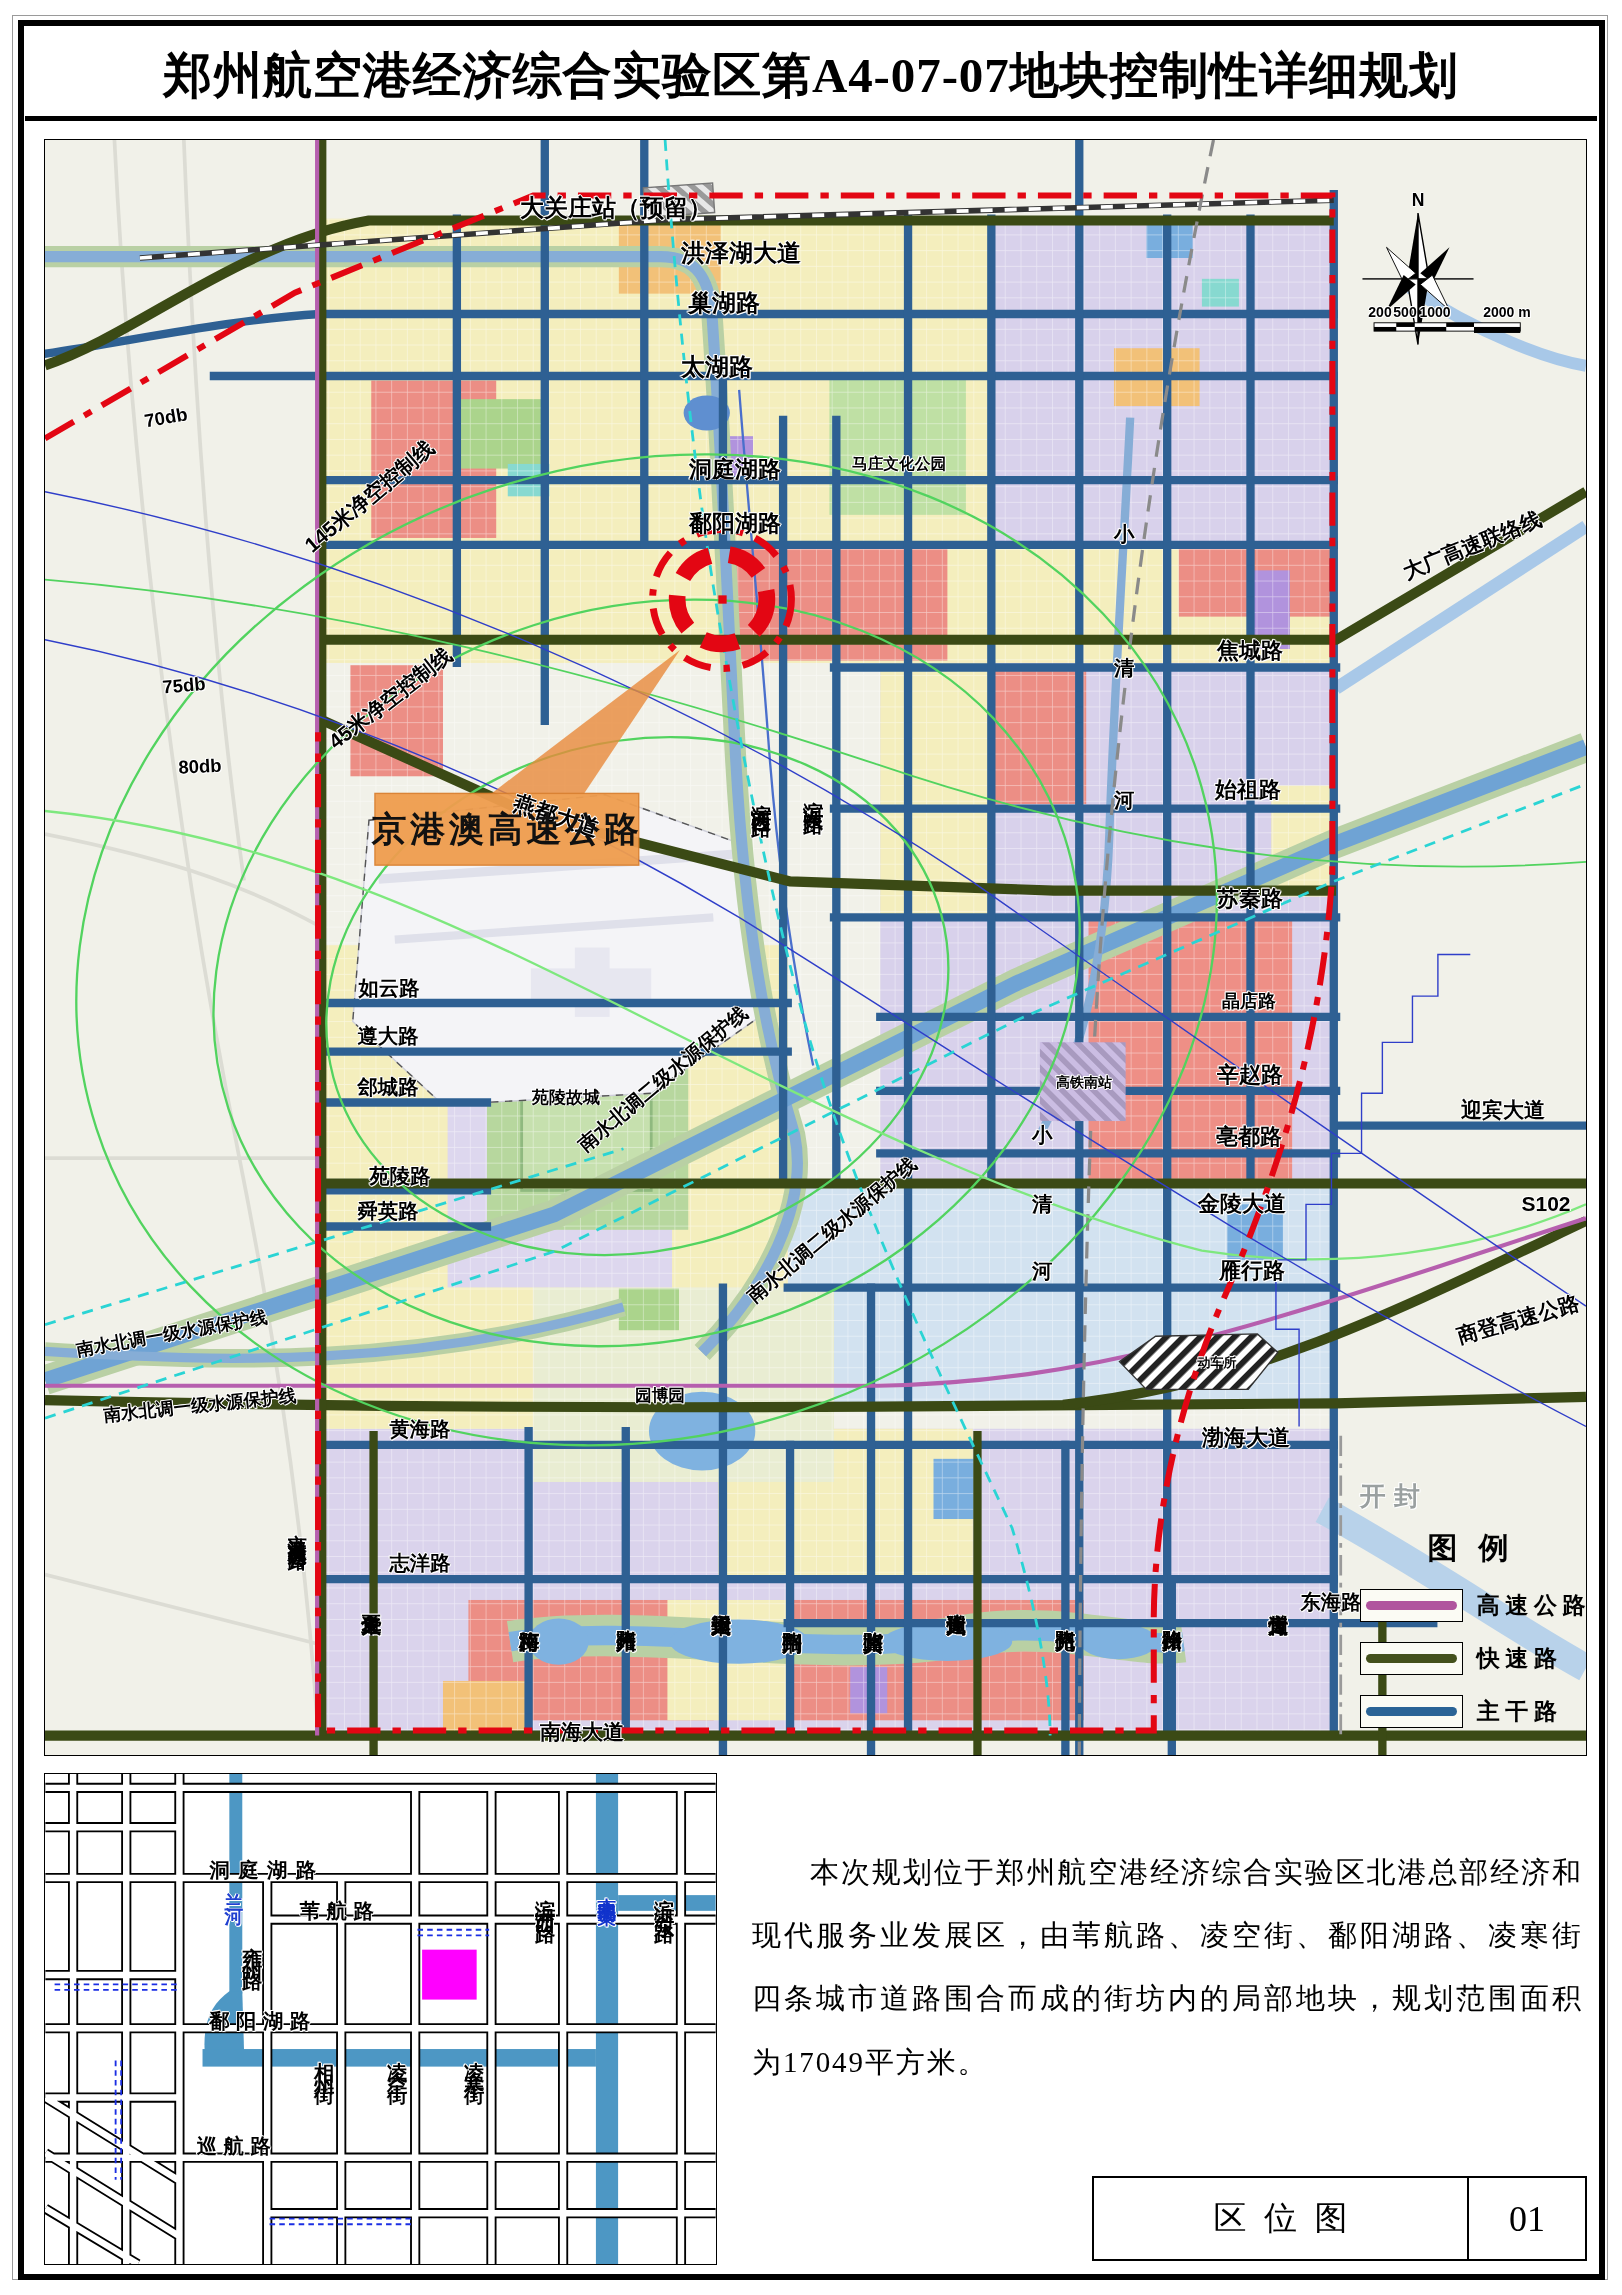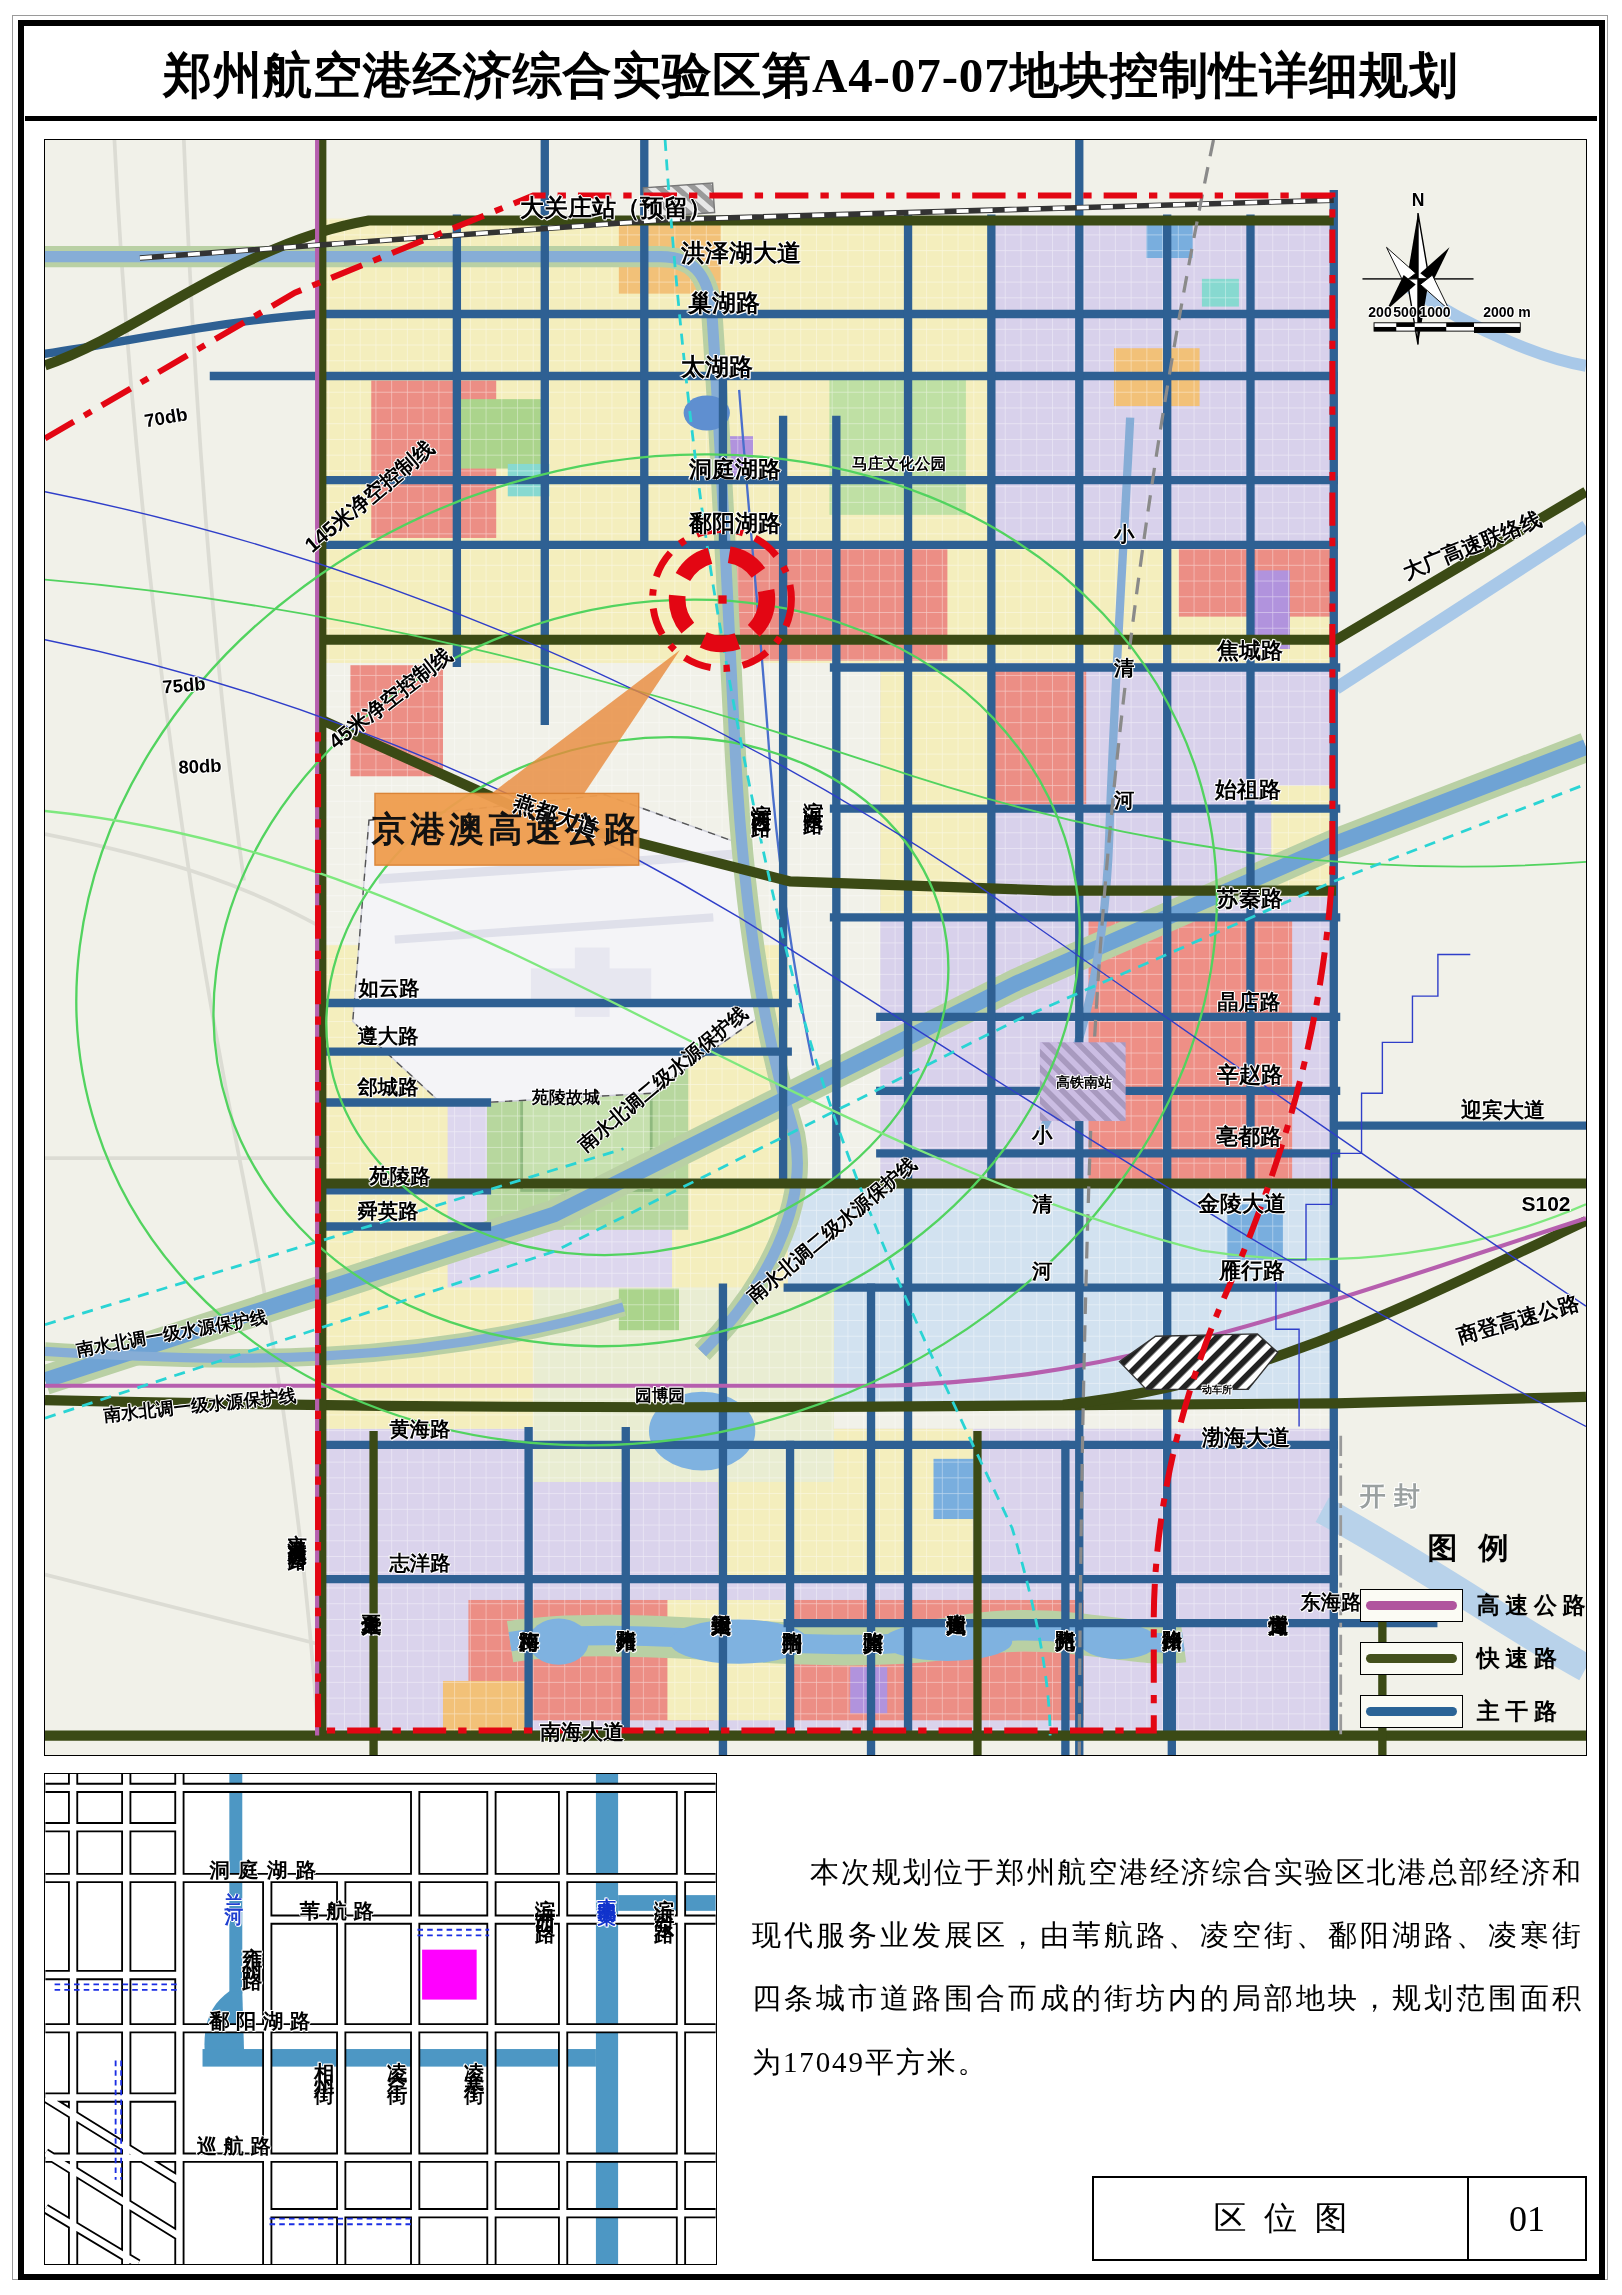--- a/index.html
+++ b/index.html
@@ -286,29 +286,29 @@
       <div class="maplabel" style="left: 511px; top: 676px; font-size: 22px; transform: translate(-50%, -50%) rotate(18deg);">燕都大道</div>
       <div class="maplabel v" style="left: 716px; top: 648px; font-size: 20.4px; letter-spacing: 4.6px; transform: translate(-50%, 0px);">滨河西路</div>
       <div class="maplabel v" style="left: 768px; top: 645px; font-size: 20.4px; letter-spacing: 4.6px; transform: translate(-50%, 0px);">滨河东路</div>
       <div class="maplabel v" style="left: 1079px; top: 366px; font-size: 20.4px; letter-spacing: 134px; transform: translate(-50%, 0px);">小清河</div>
       <div class="maplabel v" style="left: 997px; top: 967px; font-size: 20.4px; letter-spacing: 69px; transform: translate(-50%, 0px);">小清河</div>
       <div class="maplabel" style="left: 1205px; top: 511px; font-size: 22px; transform: translate(-50%, -50%);">焦城路</div>
       <div class="maplabel" style="left: 1203px; top: 650px; font-size: 22px; transform: translate(-50%, -50%);">始祖路</div>
       <div class="maplabel" style="left: 1205px; top: 759px; font-size: 22px; transform: translate(-50%, -50%);">苏秦路</div>
       <div class="maplabel" style="left: 1427px; top: 405px; font-size: 21px; transform: translate(-50%, -50%) rotate(-22deg);">大广高速联络线</div>
       <div class="maplabel" style="left: 1458px; top: 969px; font-size: 21px; transform: translate(-50%, -50%);">迎宾大道</div>
-      <div class="maplabel" style="left: 1204px; top: 861px; font-size: 21px; transform: translate(-50%, -50%); text-align: center;">晶店路</div>
+      <div class="maplabel" style="left: 1204px; top: 861px; font-size: 18px; transform: translate(-50%, -50%); text-align: center;">晶店路</div>
       <div class="maplabel" style="left: 1205px; top: 935px; font-size: 22px; transform: translate(-50%, -50%);">辛赵路</div>
       <div class="maplabel" style="left: 1204px; top: 997px; font-size: 22px; transform: translate(-50%, -50%);">亳都路</div>
       <div class="maplabel" style="left: 1197px; top: 1064px; font-size: 22px; transform: translate(-50%, -50%);">金陵大道</div>
       <div class="maplabel" style="left: 1501px; top: 1063px; font-size: 21px; transform: translate(-50%, -50%);">S102</div>
       <div class="maplabel" style="left: 1207px; top: 1131px; font-size: 22px; transform: translate(-50%, -50%);">雁行路</div>
       <div class="maplabel" style="left: 1473px; top: 1179px; font-size: 21px; transform: translate(-50%, -50%) rotate(-16deg);">商登高速公路</div>
       <div class="maplabel" style="left: 1201px; top: 1298px; font-size: 22px; transform: translate(-50%, -50%);">渤海大道</div>
-      <div class="maplabel" style="left: 1152px; top: 1250px; font-size: 10px; transform: translate(-50%, -50%); padding-left: 40px;">动车所</div>
+      <div class="maplabel" style="left: 1152px; top: 1222px; font-size: 13px; transform: translate(-50%, -50%); padding-left: 40px;">动车所</div>
       <div class="maplabel" style="left: 521px; top: 957px; font-size: 17px; transform: translate(-50%, -50%);">苑陵故城</div>
       <div class="maplabel" style="left: 615px; top: 1256px; font-size: 16.7px; transform: translate(-50%, -50%);">园博园</div>
       <div class="maplabel" style="left: 618px; top: 939px; font-size: 19.4px; transform: translate(-50%, -50%) rotate(-40deg);">南水北调二级水源保护线</div>
       <div class="maplabel" style="left: 787px; top: 1090px; font-size: 19.4px; transform: translate(-50%, -50%) rotate(-40deg);">南水北调二级水源保护线</div>
       <div class="maplabel" style="left: 127px; top: 1194px; font-size: 17.6px; transform: translate(-50%, -50%) rotate(-10deg);">南水北调一级水源保护线</div>
       <div class="maplabel" style="left: 155px; top: 1266px; font-size: 17.6px; transform: translate(-50%, -50%) rotate(-6deg);">南水北调一级水源保护线</div>
       <div class="maplabel" style="left: 1039px; top: 942px; font-size: 14px; transform: translate(-50%, -50%);">高铁南站</div>
       <div class="maplabel" style="left: 344px; top: 848px; font-size: 20.4px; transform: translate(-50%, -50%);">如云路</div>
       <div class="maplabel" style="left: 343px; top: 896px; font-size: 20.4px; transform: translate(-50%, -50%);">遵大路</div>
       <div class="maplabel" style="left: 343px; top: 947px; font-size: 20.4px; transform: translate(-50%, -50%);">郐城路</div>

